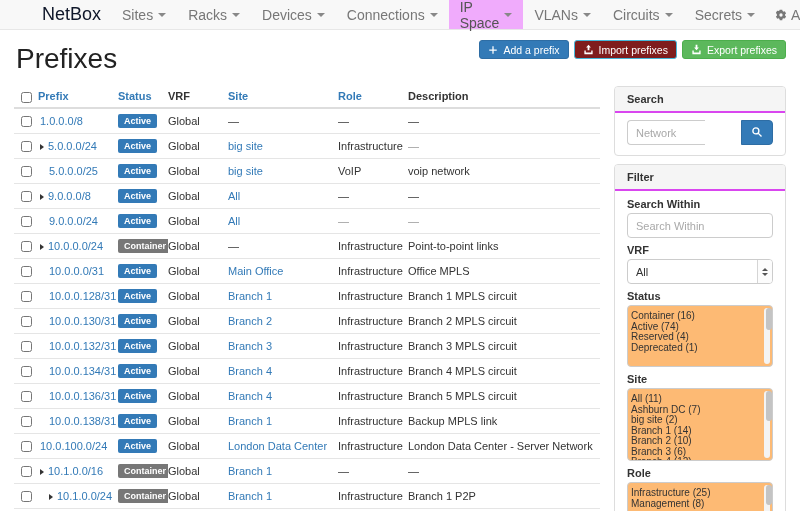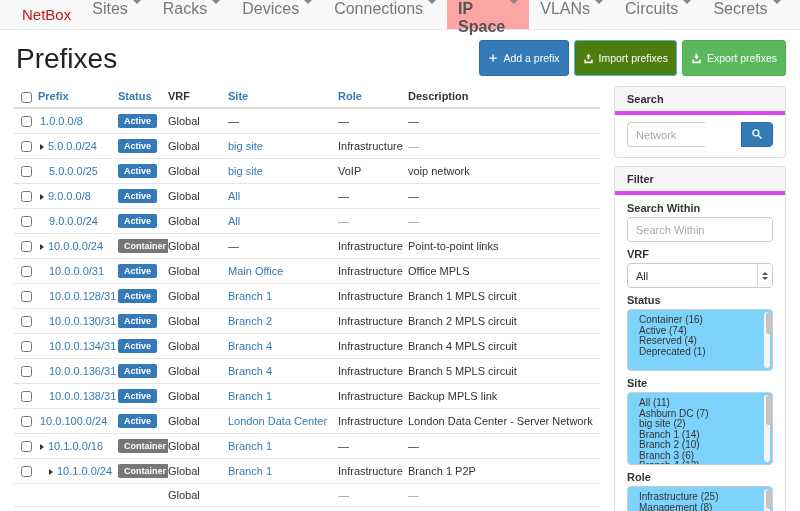--- a/index.html
+++ b/index.html
@@ -2,33 +2,33 @@
 <html><head>
 <meta charset="utf-8">
 <style>
   * { margin:0; padding:0; box-sizing:border-box; }
   html,body { width:800px; height:511px; overflow:hidden; background:#fff;
     font-family:"Liberation Sans","DejaVu Sans",sans-serif; color:#333; }
 
   
   .navbar { height:30px; background:#f8f8f8; border-bottom:1px solid #e7e7e7;
     display:flex; align-items:stretch; padding:0 16px; }
-  .brand { display:flex; align-items:center; font-size:15px; color:#b91c1c; padding:0 10px 0 6px; cursor:pointer; }
+  .brand { display:flex; align-items:center; font-size:18px; color:#0f172a; padding:0 10px 0 6px; cursor:pointer;margin-left:20px; }
   .nav-list { display:flex; align-items:stretch; }
-  .nav-item { display:flex; gap:5px; padding:0 11px; font-size:16px; color:#777; cursor:pointer; }
-  .nav-item.active { background:#fca5a5; color:#555;font-weight:bold; }
+  .nav-item { display:flex; align-items:center; gap:5px; padding:0 11px; font-size:14px; color:#777; cursor:pointer; }
+  .nav-item.active { background:#f0abfc; color:#555; }
   .caret { width:0; height:0; border-top:4px solid #888; border-left:4px solid transparent; border-right:4px solid transparent; }
   .nav-right { margin-left:auto; display:flex; align-items:stretch; }
   .nav-right .nav-item { padding:0 9px; gap:4px; }
   .nav-icon { display:flex; align-items:center; }
 
   
   .content { padding:10px 14px 0 14px; }
   .actions { float:right; margin-top:0; display:flex; gap:5px; }
-  .btn { height:36px; display:inline-flex; align-items:center; gap:5px; padding:0 8px;
+  .btn { height:19px; display:inline-flex; align-items:center; gap:5px; padding:0 8px;
     border-radius:3px; font-size:10.5px; color:#fff; border:1px solid rgba(0,0,0,.18); cursor:pointer; white-space:nowrap; }
   h1.page-title { font-size:28px; font-weight:400; color:#222; margin:4px 0 12px 2px; line-height:30px; }
 
   .layout { display:flex; gap:14px; }
   .main { flex:1; min-width:0; }
 
   
   table.prefix-table { width:100%; border-collapse:collapse; font-size:11px; table-layout:fixed; }
   th { text-align:left; font-weight:bold; font-size:11px; padding:4px 6px 4px 0; border-bottom:2px solid #ddd; color:#333; }
   th.sortable { color:#337ab7; cursor:pointer; }
@@ -39,41 +39,41 @@
   a.tbl-link { color:#337ab7; text-decoration:none; cursor:pointer; }
   .tri { display:inline-block; width:0; height:0; border-left:4px solid #333;
     border-top:3.5px solid transparent; border-bottom:3.5px solid transparent; margin-right:4px; }
   .badge { display:inline-block; padding:2px 6px; font-size:9px; font-weight:bold;
     color:#fff; border-radius:2px; line-height:10px; }
   .muted { color:#999; }
 
   
   .sidebar { flex:0 0 172px; width:172px; }
   .panel { border:1px solid #ddd; border-radius:4px; margin-bottom:8px; background:#fff; }
-  .panel-heading { background:#f5f5f5; border-bottom:4px solid #d946ef; padding:6px 12px;
+  .panel-heading { background:#f5f5f5; border-bottom:2px solid #d946ef; padding:6px 12px;
     font-size:11px; font-weight:bold; color:#333; border-radius:3px 3px 0 0; }
   .panel-body { padding:7px 12px 10px 12px; }
   .fld-label { display:block; font-size:11px; font-weight:bold; line-height:12px; margin:6px 0 3px 0; color:#333; }
   .fld-label.first { margin-top:0; }
   .txt { width:100%; height:25px; border:1px solid #ccc; border-radius:4px; padding:0 8px;
     font-size:11px; color:#555; font-family:inherit; }
   .txt::placeholder { color:#a9a9a9; }
   .input-group { display:flex;gap:36px; }
   .input-group .txt { border-radius:4px 0 0 4px; border-right:none; }
   .btn-search { width:32px; height:25px; flex:0 0 32px; background:#337ab7; border:1px solid #2e6da4;
     border-radius:0 4px 4px 0; display:flex; align-items:center; justify-content:center; cursor:pointer; }
   .selectbox { position:relative; height:25px; border:1px solid #ccc; border-radius:4px;
     display:flex; align-items:center; padding:0 22px 0 8px; font-size:11px; color:#333; cursor:pointer; background:#fff; }
   .sel-arrows { position:absolute; right:0; top:0; bottom:0; width:15px; border-left:1px solid #d5d5d5;
     display:flex; flex-direction:column; align-items:center; justify-content:center; gap:2px; background:#fcfcfc; border-radius:0 3px 3px 0; }
   .sel-arrows i { width:0; height:0; border-left:3px solid transparent; border-right:3px solid transparent; }
   .sel-arrows i.up { border-bottom:3.5px solid #555; }
   .sel-arrows i.dn { border-top:3.5px solid #555; }
   .listbox { position:relative; border:1px solid #ccc; border-radius:4px; overflow:hidden;
-    padding:5px 14px 0 11px; background:#7dd3fc; }
+    padding:5px 14px 0 3px; background:#fdba74; }
   .listbox .opt { font-size:10px; line-height:10.5px; color:#333; white-space:nowrap; cursor:pointer; }
   .lb-status { height:62px; } .lb-site { height:73px; } .lb-role { height:62px; }
   .scroll-track { position:absolute; top:2px; bottom:2px; right:2px; width:6px; background:#f4f4f4; border-radius:3px; }
   .scroll-thumb { position:absolute; right:0; width:6px; background:#c4c4c4; border-radius:3px; cursor:pointer; }
 </style>
 </head>
 <body>
 
 <nav class="navbar">
   <div class="brand">NetBox</div>
@@ -134,21 +134,21 @@
 <div class="content">
   <div class="actions" id="actions">
       <div class="btn" style="background: rgb(51, 122, 183); border-color: rgb(46, 109, 164);">
         <span style="display: flex;">
           <svg width="10" height="10" viewBox="0 0 16 16" fill="#fff">
             <path d="M7 2h2v5h5v2H9v5H7V9H2V7h5V2z"></path>
           </svg>
         </span>
         <span>Add a prefix</span>
       </div>
-      <div class="btn" style="background: #4d7c0f; border-color: rgb(70, 184, 218);">
+      <div class="btn" style="background: #7f1d1d; border-color: rgb(70, 184, 218);">
         <span style="display: flex;">
           <svg width="11" height="11" viewBox="0 0 16 16" fill="#fff">
             <path d="M8 1l3.5 4H9.3v4H6.7V5H4.5L8 1z"></path>
             <path d="M2 9.5h2v3h8v-3h2V15H2V9.5z"></path>
           </svg>
         </span>
         <span>Import prefixes</span>
       </div>
       <div class="btn" style="background: rgb(92, 184, 92); border-color: rgb(76, 174, 76);">
         <span style="display: flex;">
@@ -264,20 +264,29 @@
               <td class="chk"><input type="checkbox" style=""></td>
               <td><span style="display: inline-block; width: 11px;"></span><a class="tbl-link">10.0.0.130/31</a></td>
               <td><span class="badge" style="background: rgb(51, 122, 183);">Active</span></td>
               <td>Global</td>
               <td><a class="tbl-link">Branch 2</a></td>
               <td>Infrastructure</td>
               <td>Branch 2 MPLS circuit</td>
             </tr>
             <tr>
               <td class="chk"><input type="checkbox" style=""></td>
+              <td><span style="display: inline-block; width: 11px;"></span><a class="tbl-link">10.0.0.132/31</a></td>
+              <td><span class="badge" style="background: rgb(51, 122, 183);">Active</span></td>
+              <td>Global</td>
+              <td><a class="tbl-link">Branch 3</a></td>
+              <td>Infrastructure</td>
+              <td>Branch 3 MPLS circuit</td>
+            </tr>
+            <tr>
+              <td class="chk"><input type="checkbox" style=""></td>
               <td><span style="display: inline-block; width: 11px;"></span><a class="tbl-link">10.0.0.134/31</a></td>
               <td><span class="badge" style="background: rgb(51, 122, 183);">Active</span></td>
               <td>Global</td>
               <td><a class="tbl-link">Branch 4</a></td>
               <td>Infrastructure</td>
               <td>Branch 4 MPLS circuit</td>
             </tr>
             <tr>
               <td class="chk"><input type="checkbox" style=""></td>
               <td><span style="display: inline-block; width: 11px;"></span><a class="tbl-link">10.0.0.136/31</a></td>

